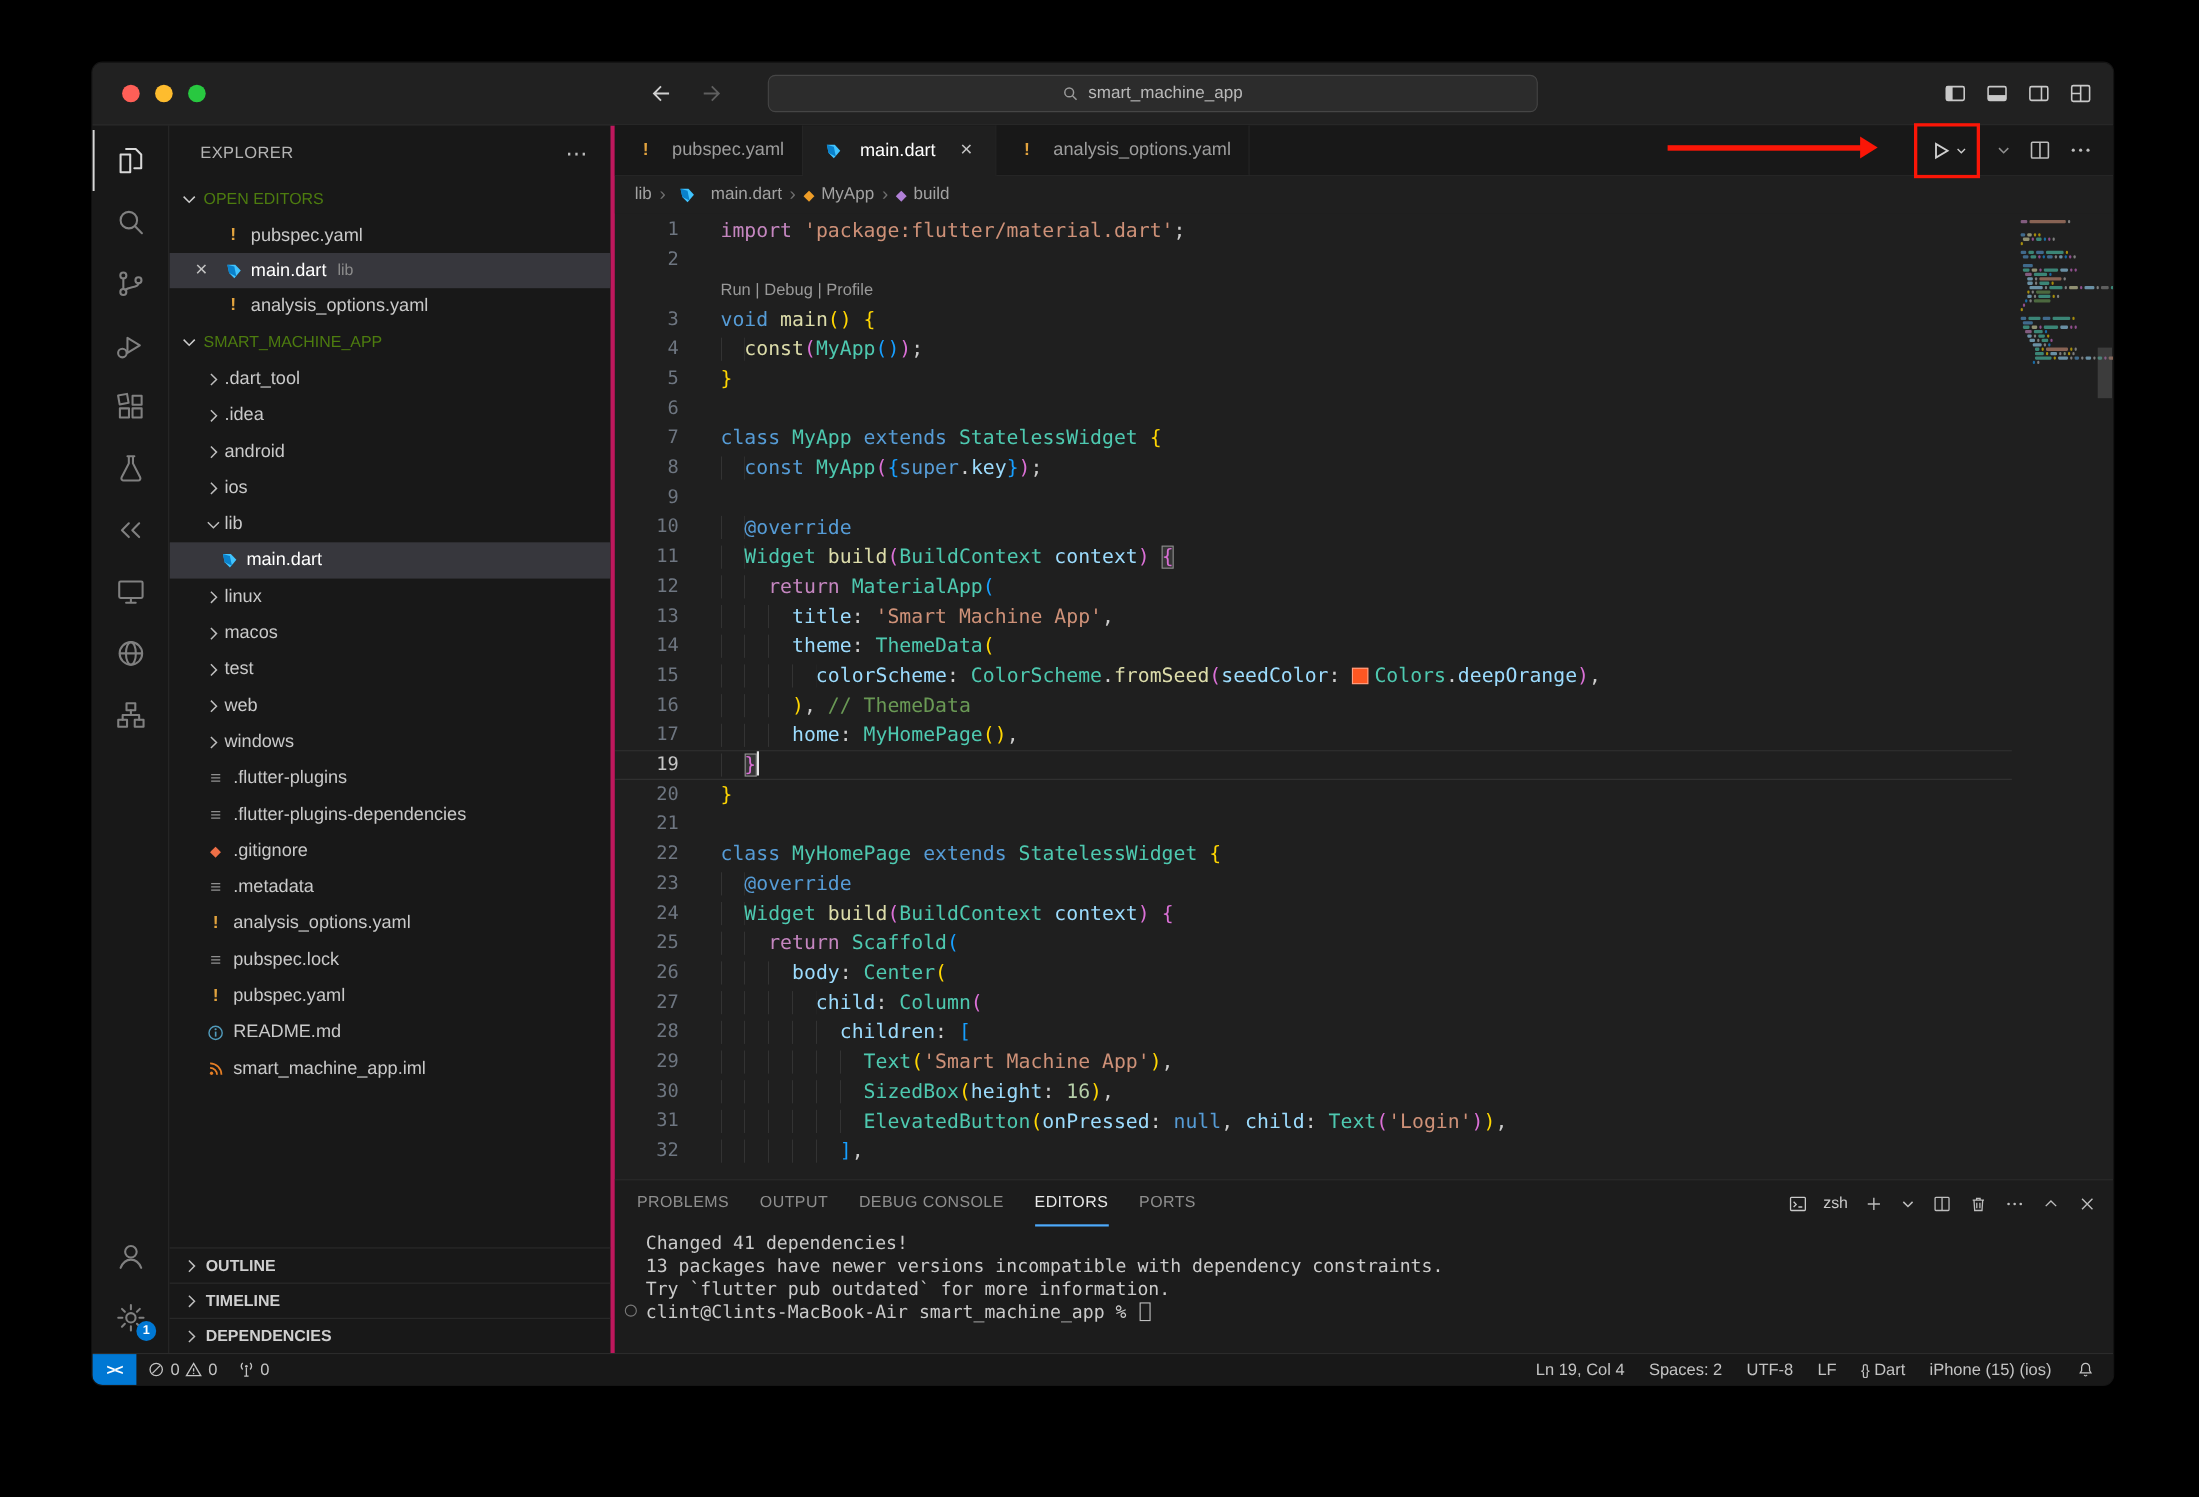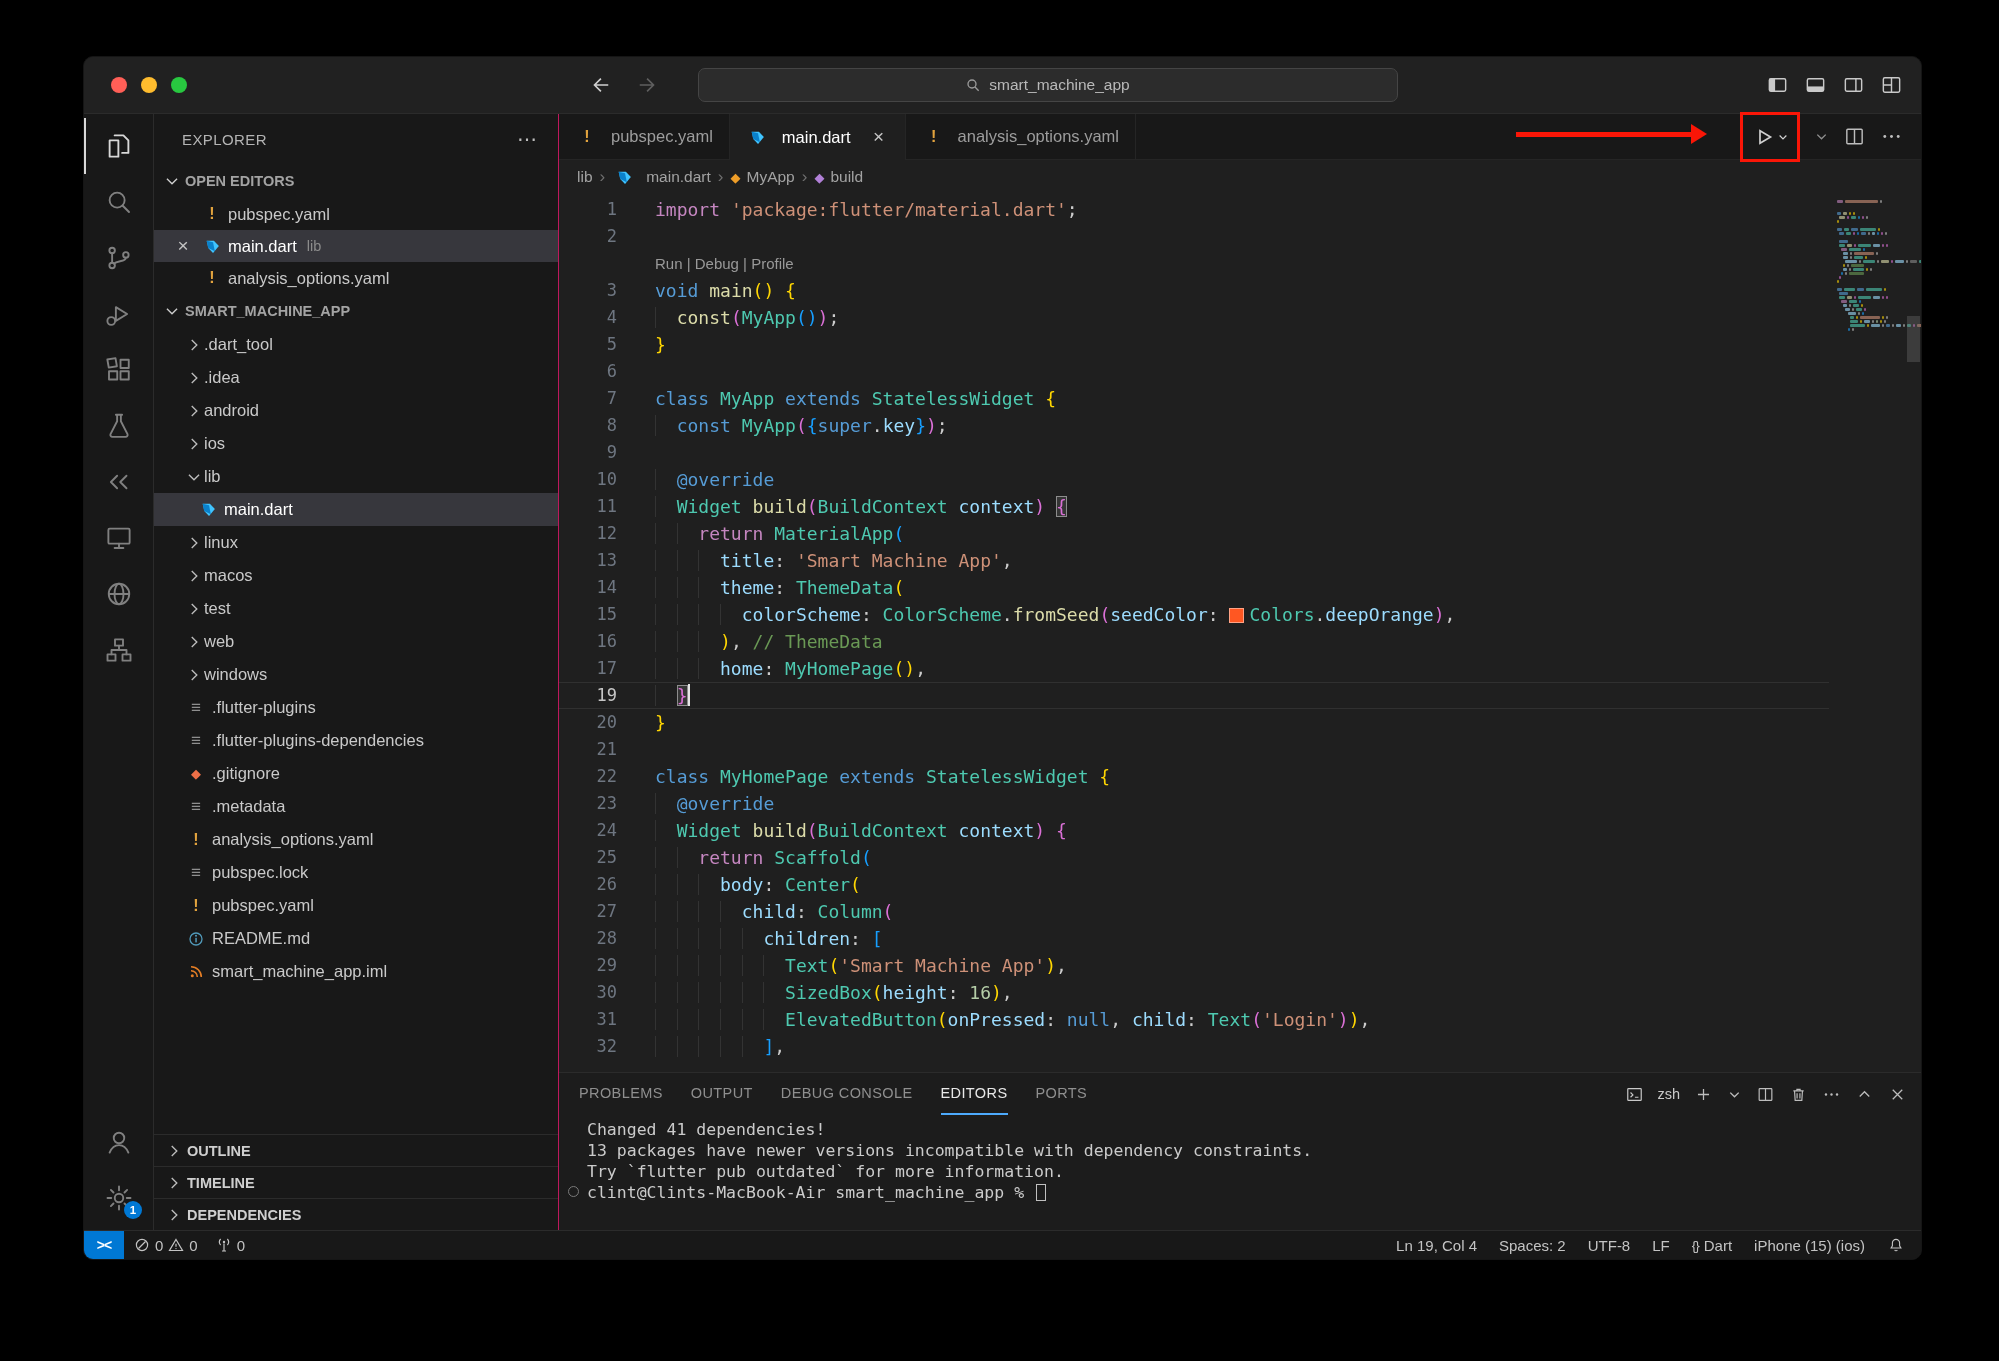--- a/index.html
+++ b/index.html
@@ -34,27 +34,27 @@
   .ab-top, .ab-bottom { display:flex; flex-direction:column; }
   .ab-bottom { margin-top:auto; padding-bottom:4px; }
   .ab-btn { width:69px; height:56px; display:flex; align-items:center; justify-content:center;
             color:#808080; position:relative; }
   .ab-btn.active { color:#d8d8d8; box-shadow:inset 2px 0 0 #d8d8d8; }
   .badge { position:absolute; right:11px; bottom:7px; background:#0078d4; color:#fff;
            border-radius:9px; min-width:18px; height:18px; font-size:11.5px; font-weight:700;
            display:flex; align-items:center; justify-content:center; padding:0 3px; }
 
   
-  .sidebar { width:405px; flex:none; background:#181818; border-right:1px solid #be185d;
+  .sidebar { width:405px; flex:none; background:#181818; border-right:4px solid #be185d;
              display:flex; flex-direction:column; font-size:16.5px; overflow:hidden; }
   .sb-header { height:50px; flex:none; display:flex; align-items:center; padding:0 20px 0 28px;
                color:#b4b4b4; font-size:15px; letter-spacing:.4px; }
   .sb-more { margin-left:auto; color:#bdbdbd; font-size:20px; letter-spacing:1px; }
   .sec-head { height:34px; flex:none; display:flex; align-items:center; gap:3px;
-              font-weight:700; font-size:14.5px; color:#a3a3a3; padding-left:8px;text-align:center; }
+              font-weight:400; font-size:14.5px; color:#4d7c0f; padding-left:8px;text-align:center; }
   .oe-item { height:32px; display:flex; align-items:center; padding-left:46px; position:relative;
              color:#c9c9c9; }
   .oe-item.selected { background:#37373d; color:#fff; }
   .oe-close { position:absolute; left:18px; width:22px; text-align:center; color:#c3c3c3; font-size:19px; }
   .detail { color:#8c8c8c; margin-left:10px; font-size:14.5px; }
   .tree { flex:1; overflow:hidden; }
   .tree-item { height:33px; display:flex; align-items:center; color:#c9c9c9; }
   .tree-item.selected { background:#37373d; color:#fff; }
   .chev { flex:none; width:20px; }
   .fic { width:24px; flex:none; display:inline-flex; justify-content:center; align-items:center;

